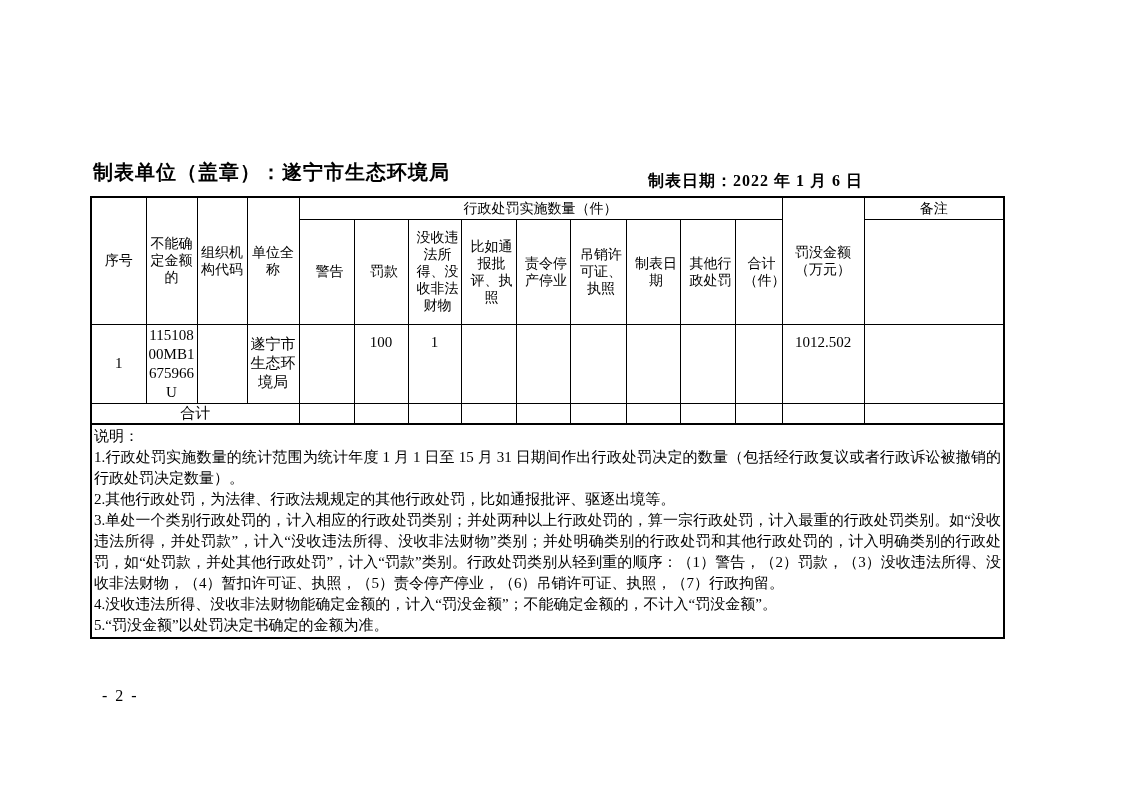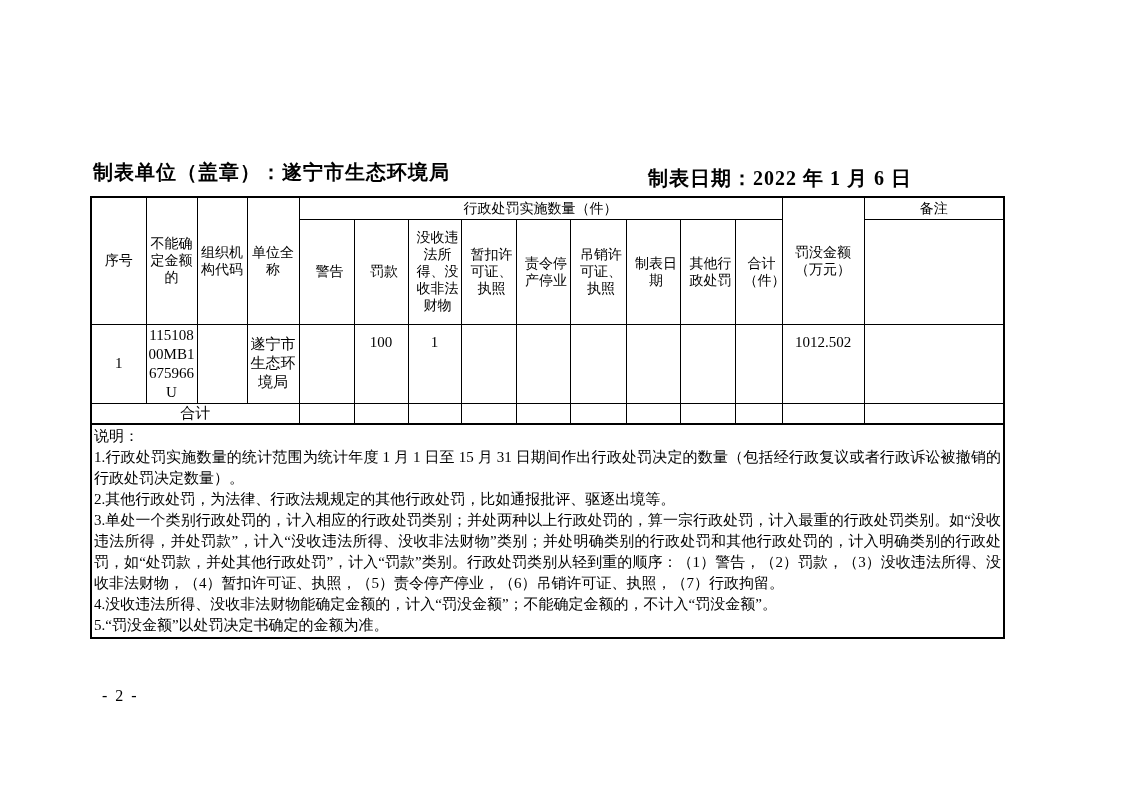--- a/index.html
+++ b/index.html
@@ -8,21 +8,21 @@
     width: 1122px; height: 793px;
     position: relative;
     font-family: "Liberation Serif", "DejaVu Serif", serif;
     color: #000;
     overflow: hidden;
   }
   .page { position: absolute; inset: 0; background: #ffffff; }
 
   .doc-header { position: absolute; top: 159px; left: 0; width: 100%; height: 26px; }
   .prepared-by { position: absolute; left: 93px; top: 0; font-size: 20px; font-weight: 600; letter-spacing: 1px; white-space: nowrap; }
-  .report-date { position: absolute; left: 648px; top: 6px; font-size: 20px; font-weight: 600; letter-spacing: 1px; white-space: nowrap; }
+  .report-date { position: absolute; left: 648px; top: 12px; font-size: 16px; font-weight: 600; letter-spacing: 1px; white-space: nowrap; }
 
   table.stats {
     position: absolute; left: 90px; top: 196px;
     width: 913px;
     border-collapse: collapse;
     table-layout: fixed;
     border: 2px solid #000;
   }
   table.stats td {
     border: 1px solid #000;
@@ -85,21 +85,21 @@
         <td rowspan="2">组织机构代码</td>
         <td rowspan="2" class="narrow">单位全称</td>
         <td colspan="9">行政处罚实施数量（件）</td>
         <td rowspan="2">罚没金额（万元）</td>
         <td>备注</td>
       </tr>
       <tr class="hdr-sub">
         <td>警告</td>
         <td>罚款</td>
         <td>没收违法所得、没收非法财物</td>
-        <td>暂扣许可证、执照</td>
+        <td>比如通报批评、执照</td>
         <td>责令停产停业</td>
         <td>吊销许可证、执照</td>
         <td class="narrow">制表日期</td>
         <td>其他行政处罚</td>
         <td class="narrow">合计（件）</td>
         <td></td>
       </tr>
       <tr class="data-row">
         <td>1</td>
         <td>11510800MB1675966U</td>

